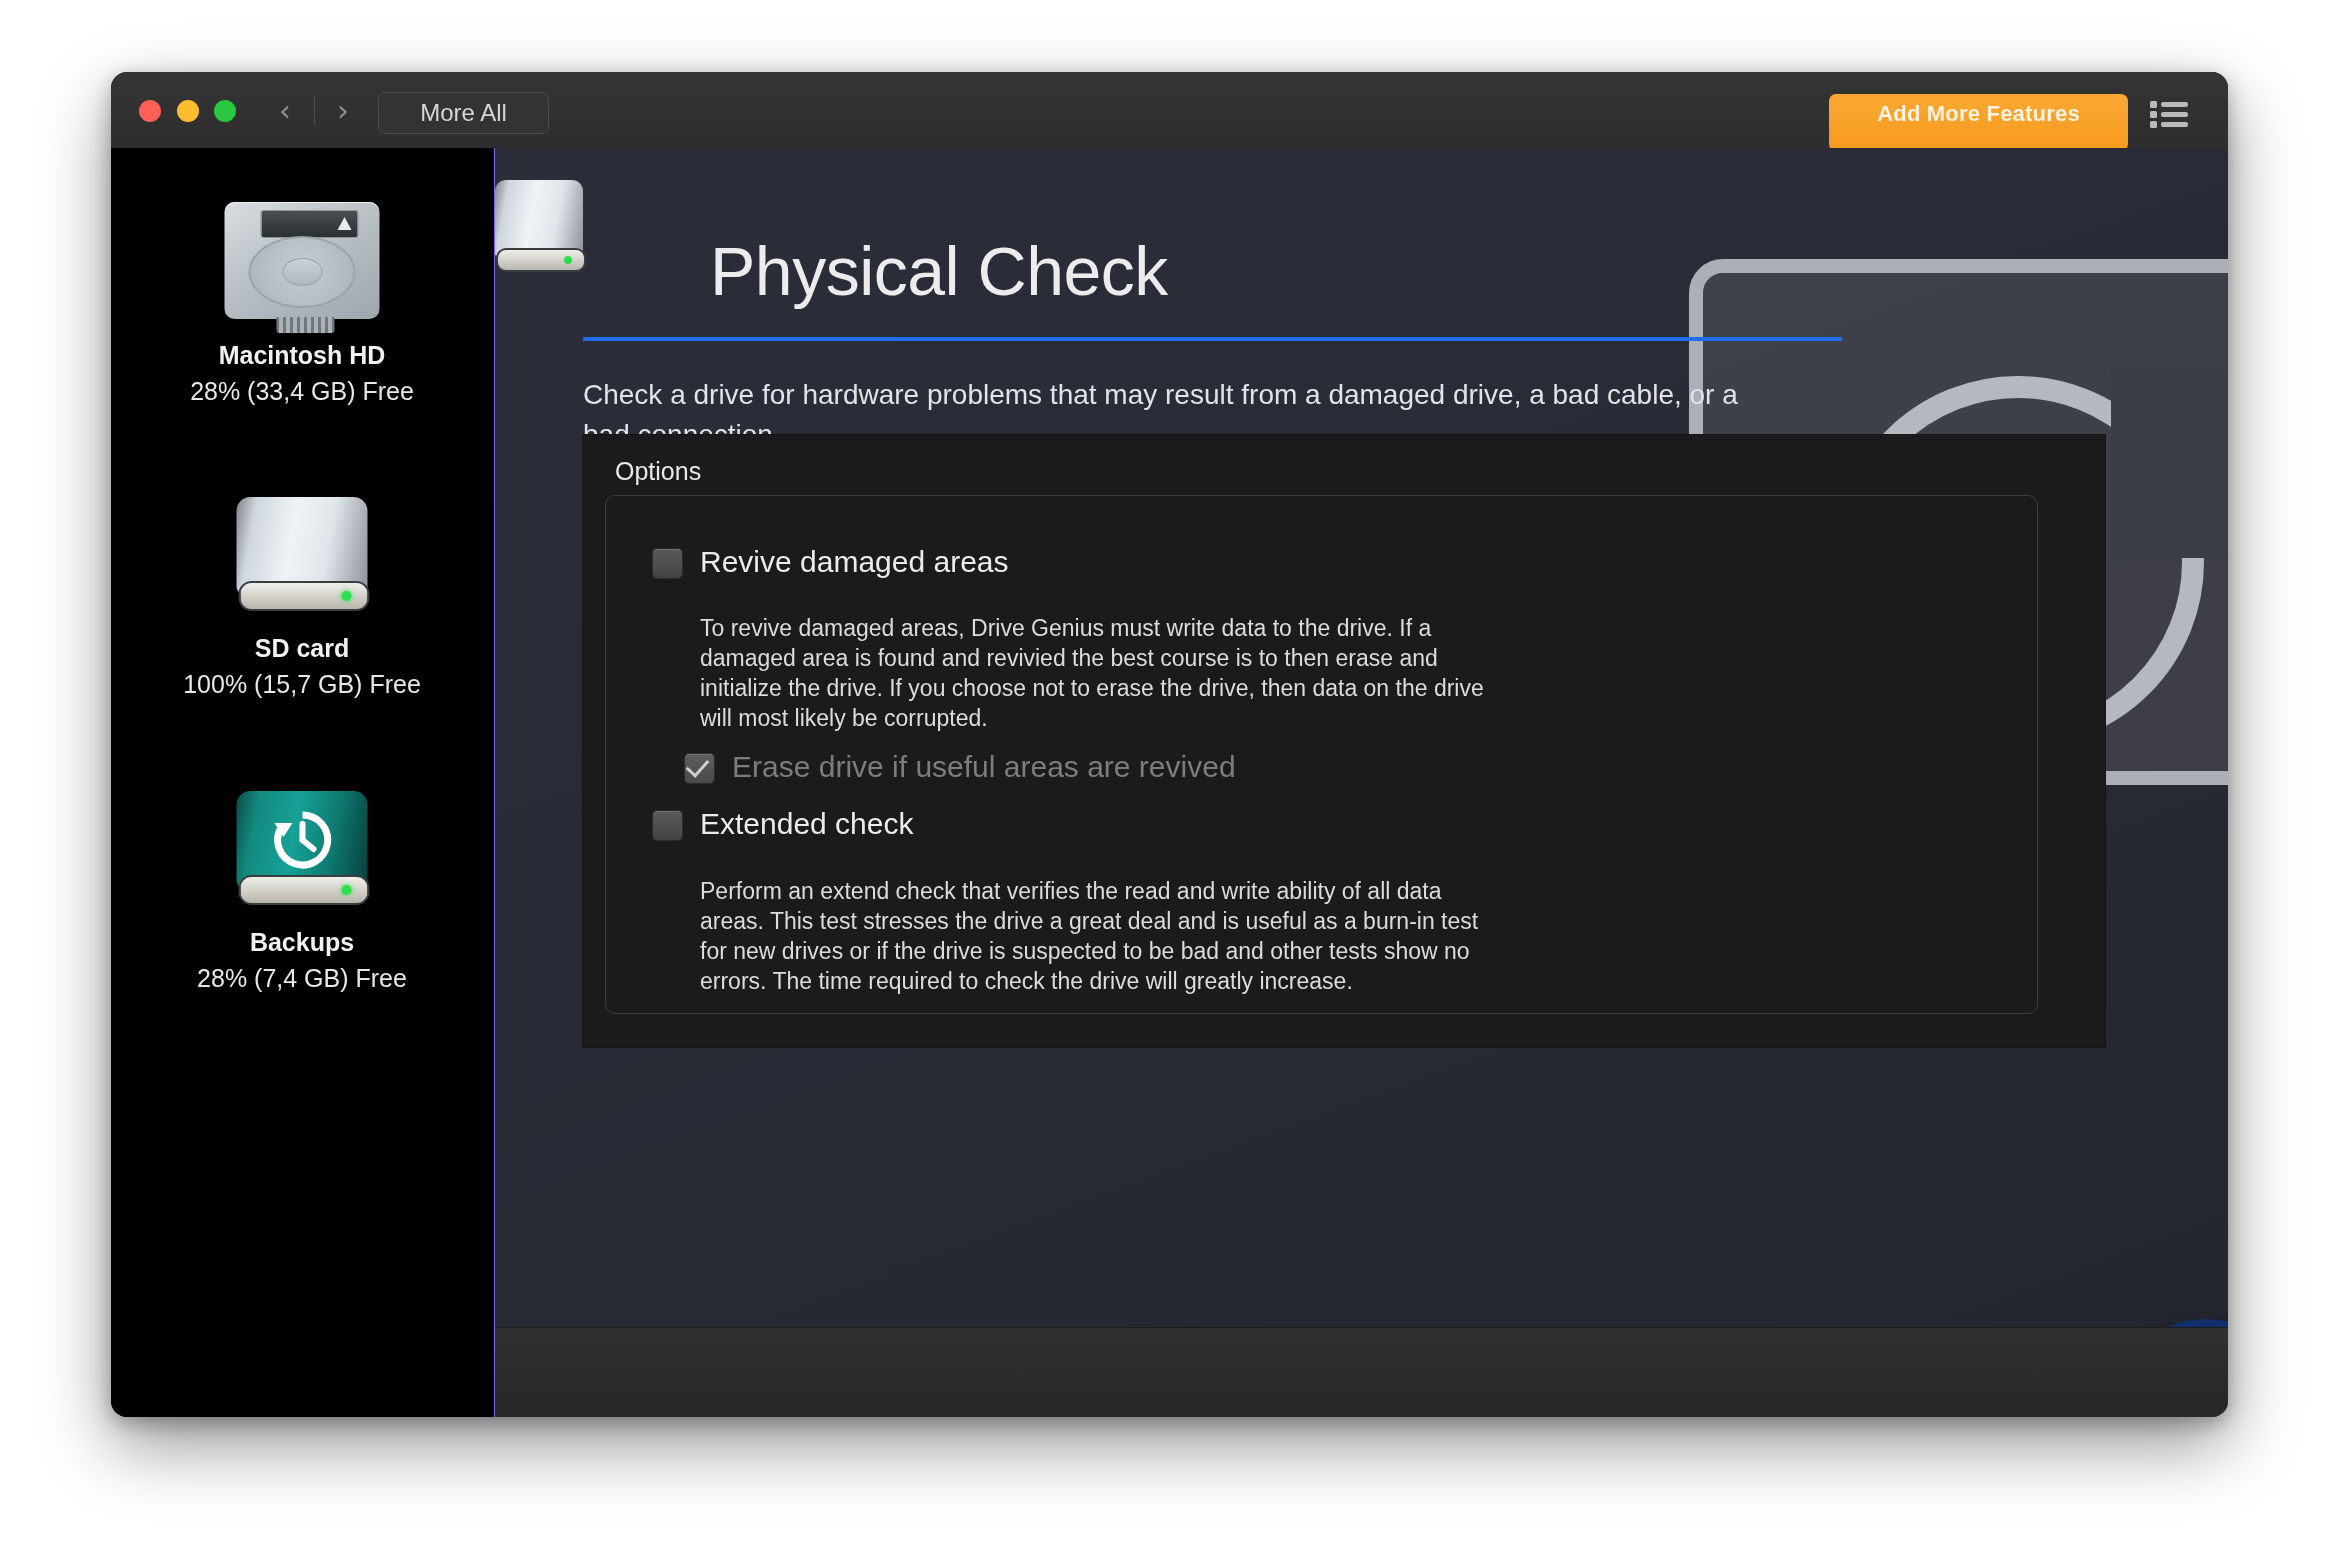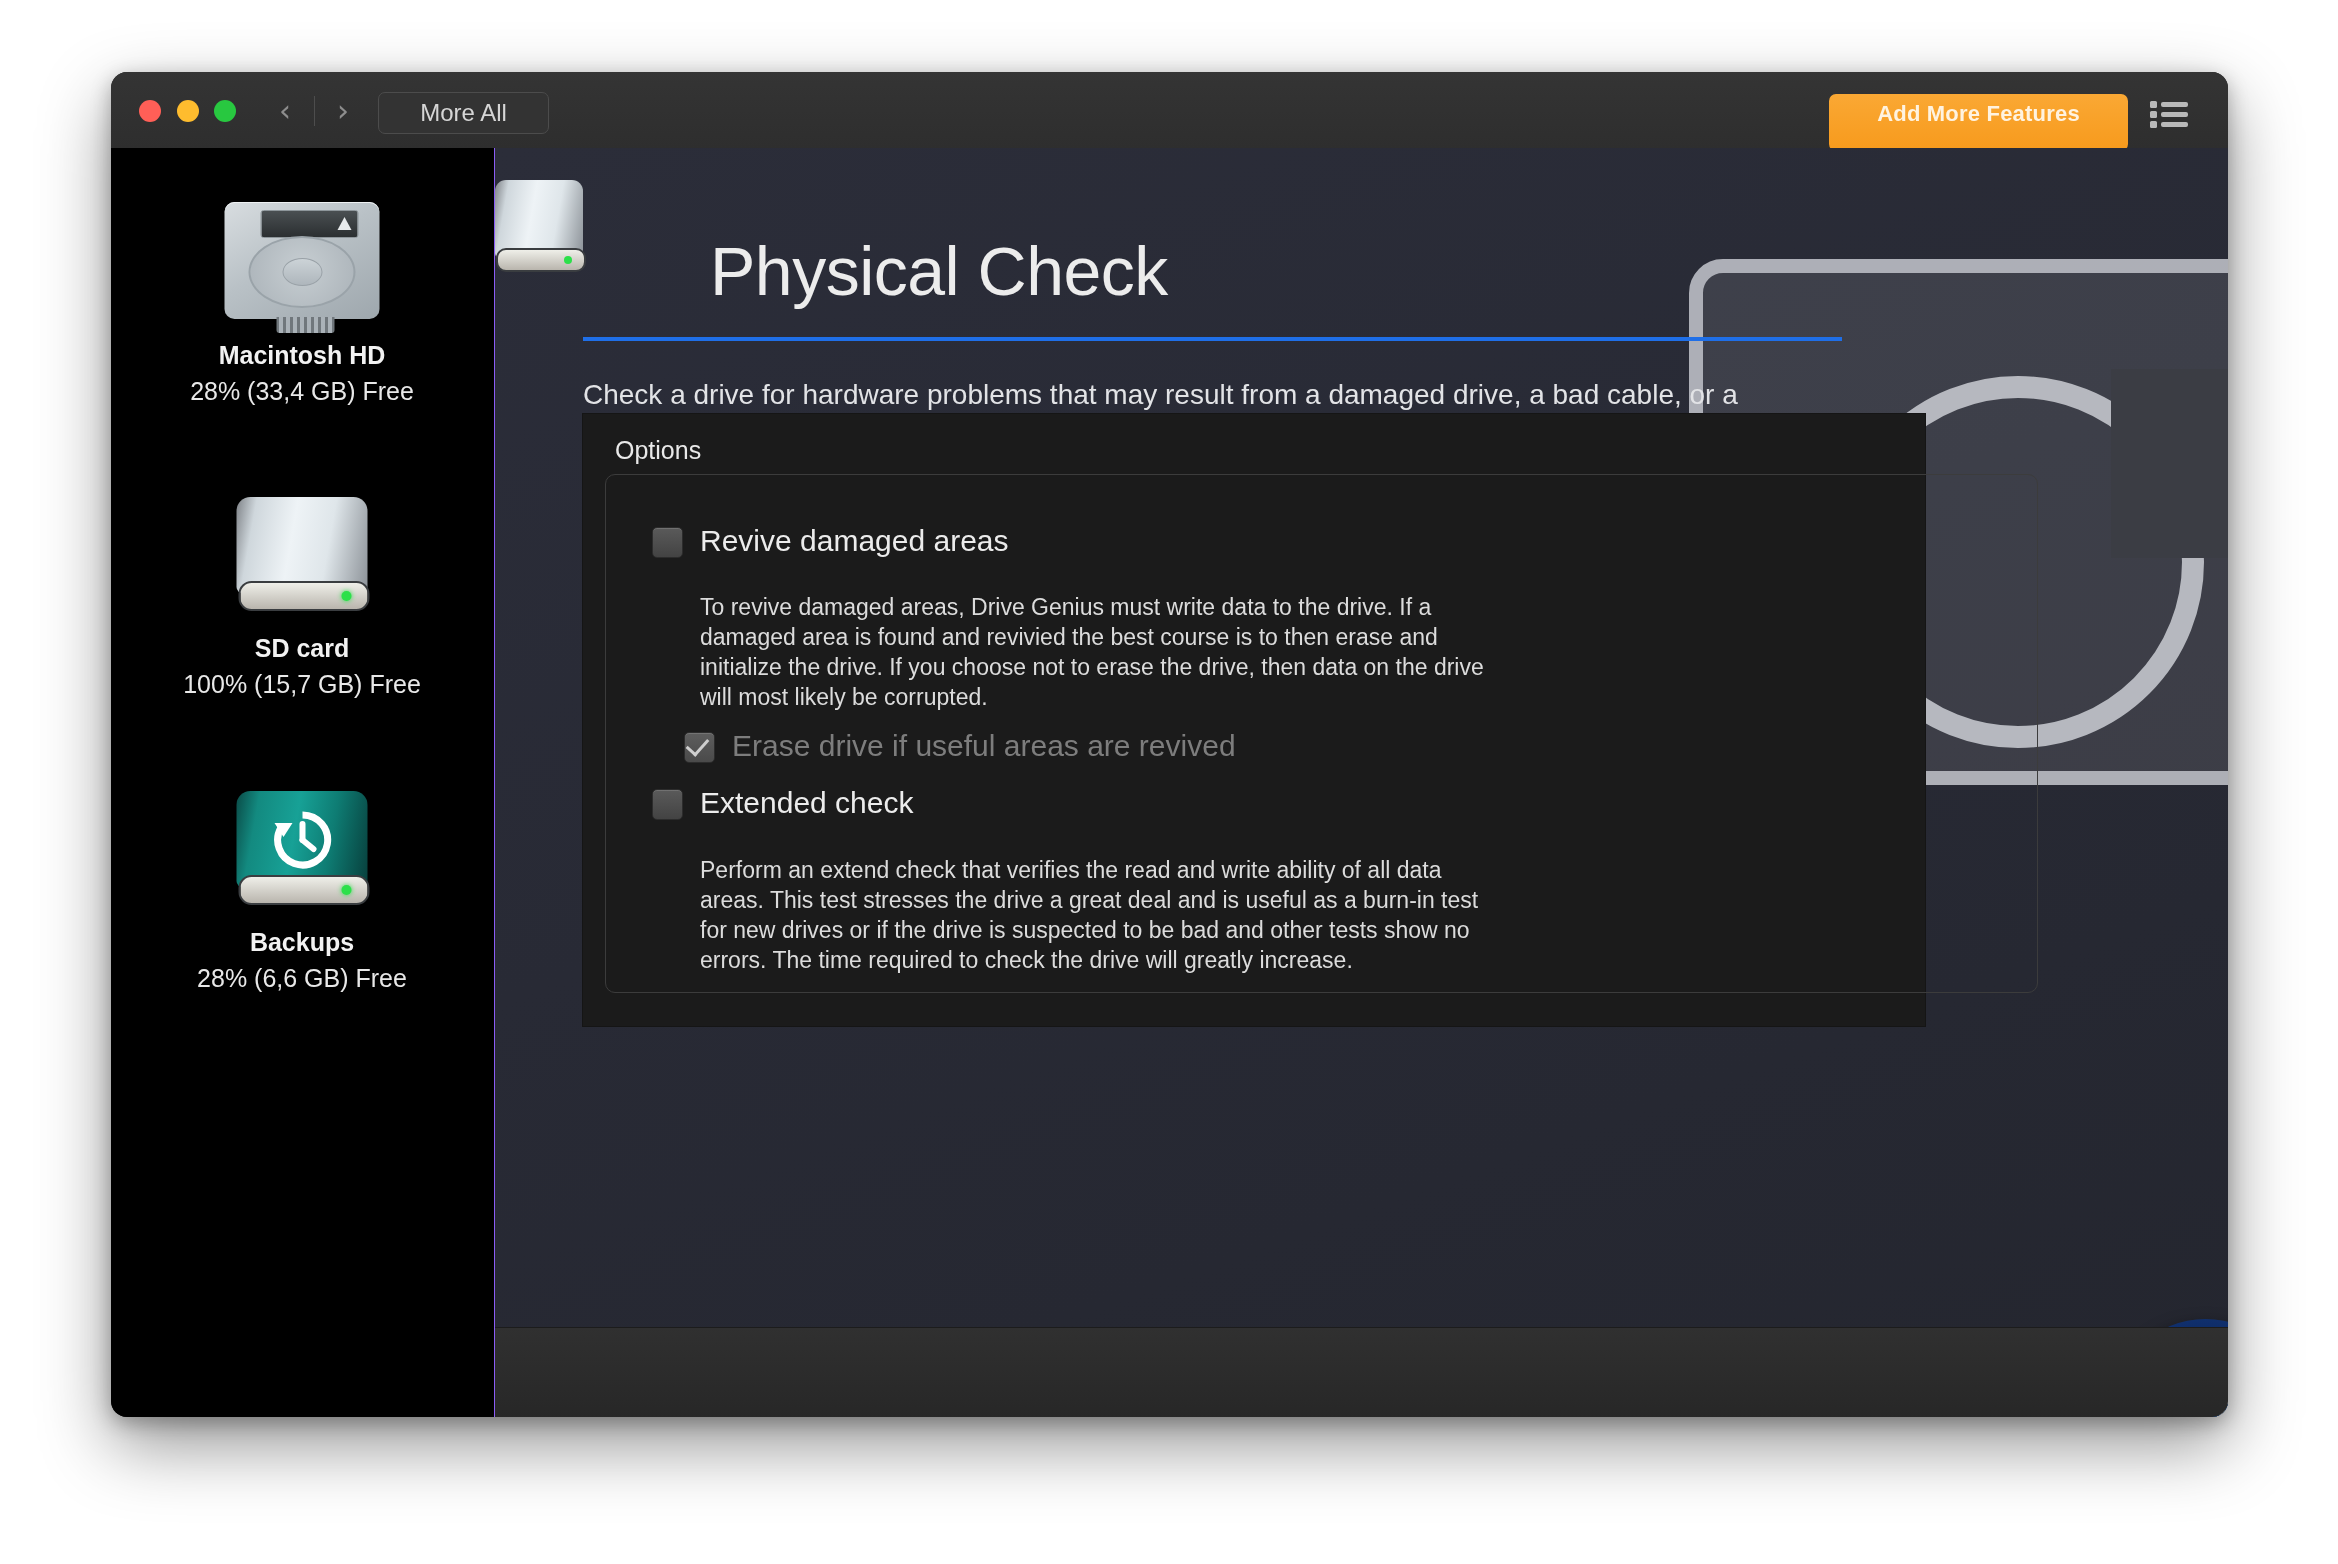--- a/index.html
+++ b/index.html
@@ -338,22 +338,22 @@
     width: 1174px;
     color: #e2e3e6;
     font-size: 28px;
     line-height: 40px;
   }
 
   
   #options-panel {
     position: absolute;
     left: 0px;
-    top: 222px;
-    width: 1342px;
+    top: 243px;
+    width: 1522px;
     height: 612px;
     background: #1b1b1b;
     box-shadow: 0 0 0 1px #151515;
   }
   #options-label {
     position: absolute;
     left: 32px; top: 22px;
     color: #e9e9e9;
     font-size: 25px;
   }
@@ -546,21 +546,21 @@
                 <line x1="31" y1="31" x2="31" y2="15" stroke="#ffffff" stroke-width="6" stroke-linecap="round"></line>
                 <line x1="31" y1="31" x2="42" y2="40" stroke="#ffffff" stroke-width="6" stroke-linecap="round"></line>
               </svg>
             </div>
             <div class="front">
                 <div class="led"></div>
               </div>
           </div>
         </div>
         <div class="drive-name">Backups</div>
-        <div class="drive-free">28% (6,6 GB) Free</div>
+        <div class="drive-free">28% (7,4 GB) Free</div>
       </div>
 
 
     </div>
 
     <div id="content">
 
       <div id="watermark">
         <div class="arc"></div>
         <div class="arc-cut"></div>

